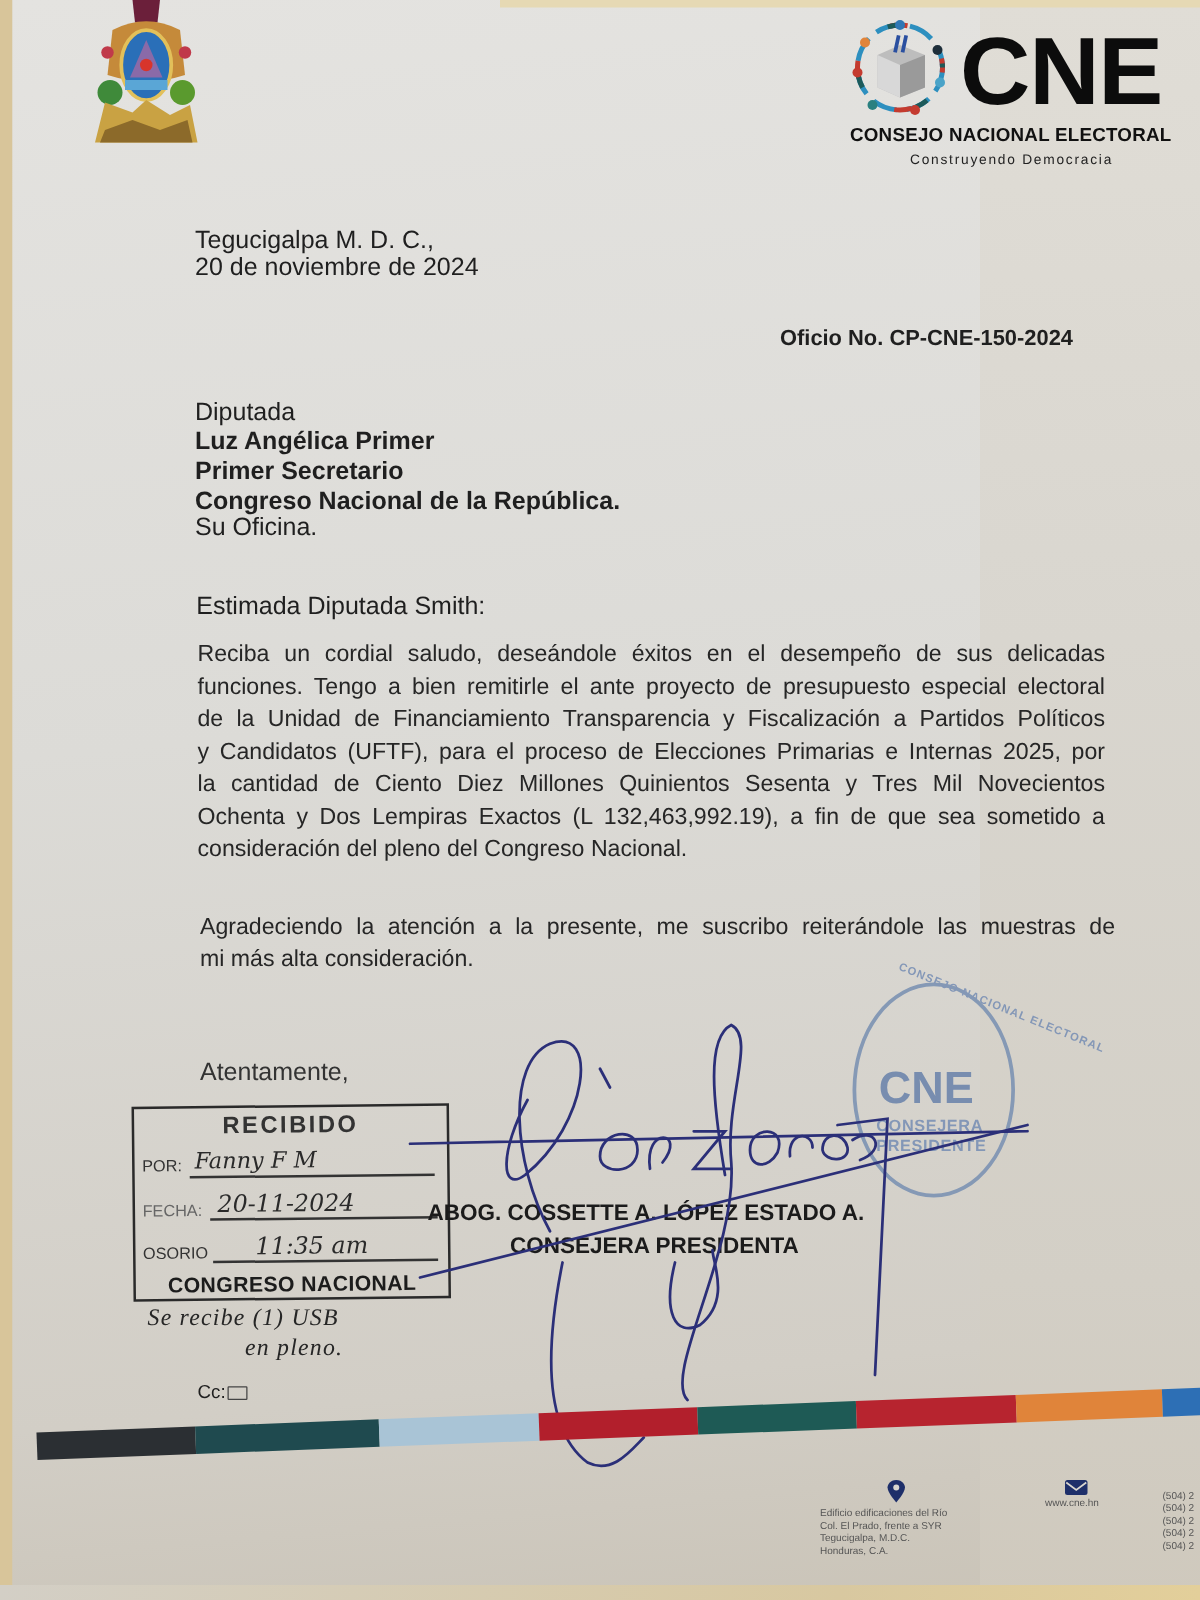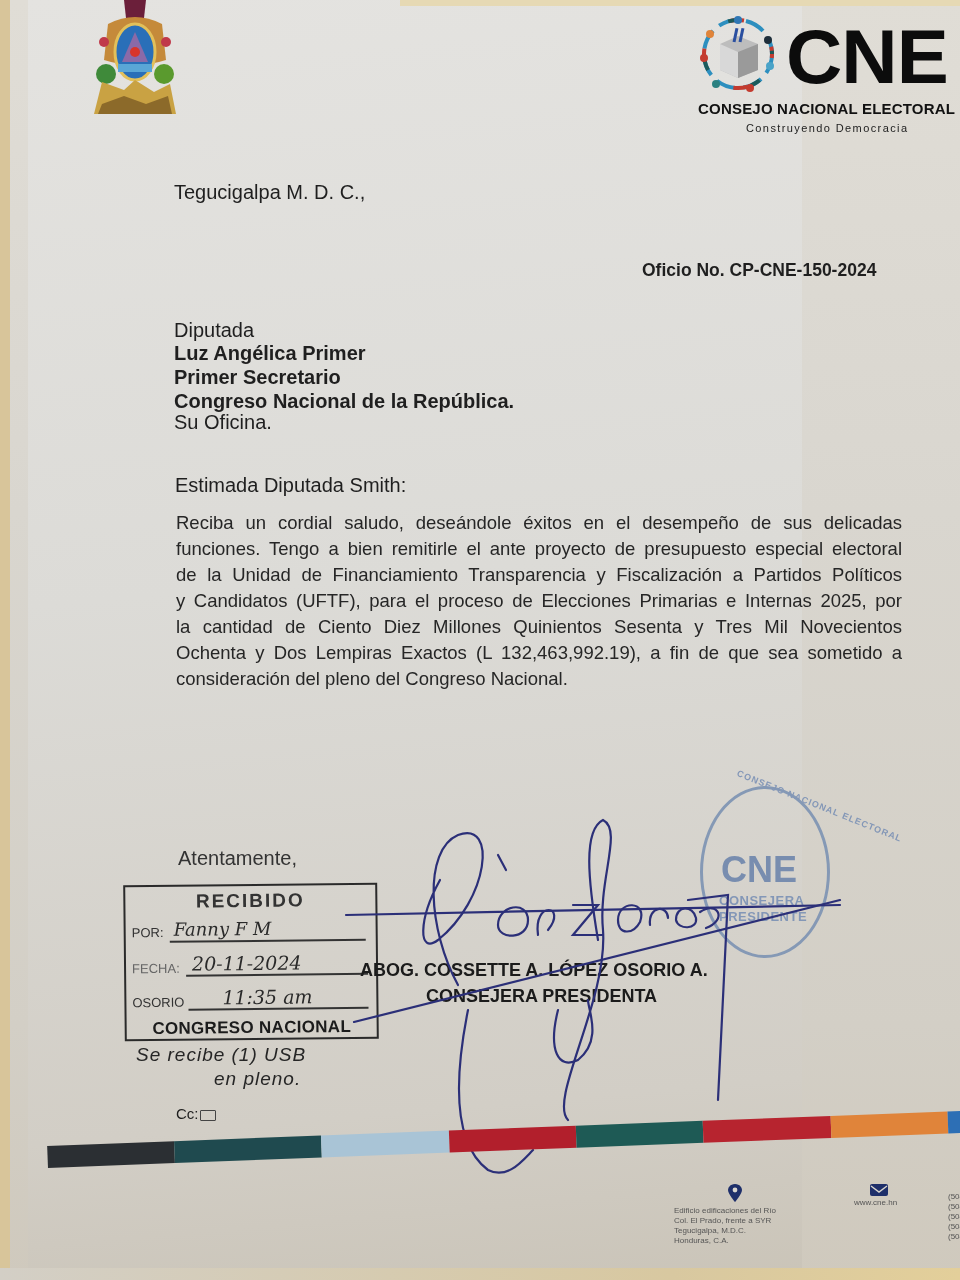--- a/index.html
+++ b/index.html
@@ -5,21 +5,21 @@
   html, body { margin:0; padding:0; }
   body {
     width:960px; height:1280px; position:relative; overflow:hidden;
     background: linear-gradient(180deg, #e0ddd6 0%, #d9d6cf 40%, #d3cfc6 80%, #cfc9bd 100%);
     font-family: "Liberation Sans", sans-serif; color:#1c1c1c;
   }
   .edge-left { position:absolute; left:0; top:0; width:10px; height:1280px; background:#d8c59a; }
   .edge-top-right { position:absolute; right:0; top:0; width:560px; height:6px; background:#e6d9b4; }
   .edge-bottom { position:absolute; left:0; bottom:0; width:960px; height:12px; background:linear-gradient(90deg,#d3cfc6 0%, #d8c8a0 70%, #e3cf9a 100%); }
   .page {
-    position:absolute; left:28px; top:0; width:774px; height:1280px;
+    position:absolute; left:10px; top:0; width:774px; height:1280px;
     background: linear-gradient(175deg, #e4e3e0 0%, #dcdbd7 45%, #d2cec6 85%, #cac4b8 100%);
   }
   .abs { position:absolute; }
   
   .coat { left:66px; top:0; width:82px; height:114px; }
   
   .cne-logo { left:668px; top:12px; width:290px; height:130px; }
   .cne-word { position:absolute; left:90px; top:6px; font-size:78px; font-weight:900; letter-spacing:-1px; color:#0c0c0c; font-family:"Liberation Sans", sans-serif; line-height:1; transform:scaleY(0.98); }
   .cne-full { position:absolute; left:2px; top:88px; font-size:15px; font-weight:700; color:#111; letter-spacing:0.2px; white-space:nowrap; }
   .cne-tag { position:absolute; left:50px; top:110px; font-size:11px; color:#222; letter-spacing:1.4px; white-space:nowrap; }
@@ -28,21 +28,21 @@
   .para { font-size:18.5px; line-height:26px; color:#262626; text-align:justify; text-align-last:left; }
   .para span.line { display:block; text-align:justify; text-align-last:justify; white-space:nowrap; }
   .para span.last { text-align-last:left; }
   
   .stamp { left:96px; top:884px; width:250px; height:152px; border:2px solid #2a2a2a; transform:rotate(-0.6deg); }
   .stamp-title { position:absolute; left:0; width:100%; top:4px; text-align:center; font-size:19px; letter-spacing:2px; font-weight:700; color:#333; }
   .stamp-row { position:absolute; left:6px; font-size:13px; color:#333; white-space:nowrap; }
   .stamp-line { position:absolute; height:1.5px; background:#333; }
   .hand { font-family:"DejaVu Serif", serif; font-style:italic; color:#2a2a2a; }
   .stamp-foot { position:absolute; left:0; width:100%; bottom:0px; text-align:center; font-size:17px; font-weight:700; color:#1c1c1c; letter-spacing:0.3px; }
-  .note { font-family:Liberation Sans, sans-serif; font-style:italic; color:#262626; font-size:19px; letter-spacing:1px; white-space:nowrap; }
+  .note { font-family:Liberation Serif, serif; font-style:italic; color:#262626; font-size:19px; letter-spacing:1px; white-space:nowrap; }
   .sig-name { font-size:18px; font-weight:700; color:#1b1b1b; white-space:nowrap; }
   
   .seal { left:672px; top:786px; width:124px; height:166px; border:3px solid #7d93b3; border-radius:50%; opacity:0.9; }
   .seal-cne { position:absolute; left:18px; top:60px; font-size:36px; font-weight:900; color:#6e86ac; }
   .seal-line { position:absolute; left:16px; font-size:13px; font-weight:700; color:#7b91b5; letter-spacing:0.5px; white-space:nowrap; }
   
   .stripe { left:20px; top:1146px; width:960px; height:22px; transform:rotate(-2.2deg); transform-origin:left bottom; display:flex; }
   .stripe div { height:100%; }
   .footer-small { font-size:8px; color:#555; line-height:10px; white-space:nowrap; }
   svg { overflow:visible; }
@@ -87,20 +87,21 @@
       <path d="M22 30 L40 38 L40 64 L22 56 Z" fill="#d8d8d8"></path>
       <rect x="36" y="14" width="3" height="14" fill="#2a4fa0" transform="rotate(12 37 21)"></rect>
       <rect x="42" y="14" width="3" height="14" fill="#2a4fa0" transform="rotate(12 43 21)"></rect>
     </svg>
     <div class="cne-word">CNE</div>
     <div class="cne-full">CONSEJO NACIONAL ELECTORAL</div>
     <div class="cne-tag">Construyendo Democracia</div>
   </div>
 
   <div class="abs txt" style="left:146px;top:180px">Tegucigalpa M. D. C.,</div>
+  <div class="abs txt" style="left:146px;top:202px">20 de noviembre de 2024</div>
 
   <div class="abs txt bold" style="left:614px;top:258px;font-size:17.5px">Oficio No. CP-CNE-150-2024</div>
 
   <div class="abs txt" style="left:146px;top:318px">Diputada</div>
   <div class="abs txt bold" style="left:146px;top:341px">Luz Angélica Primer</div>
   <div class="abs txt bold" style="left:146px;top:365px">Primer Secretario</div>
   <div class="abs txt bold" style="left:146px;top:389px">Congreso Nacional de la República.</div>
   <div class="abs txt" style="left:146px;top:410px">Su Oficina.</div>
 
   <div class="abs txt" style="left:147px;top:473px">Estimada Diputada Smith:</div>
@@ -108,20 +109,24 @@
   <div class="abs para" style="left:148px;top:510px;width:726px">
     <span class="line">Reciba un cordial saludo, deseándole éxitos en el desempeño de sus delicadas</span>
     <span class="line">funciones. Tengo a bien remitirle el ante proyecto de presupuesto especial electoral</span>
     <span class="line">de la Unidad de Financiamiento Transparencia y Fiscalización a Partidos Políticos</span>
     <span class="line">y Candidatos (UFTF), para el proceso de Elecciones Primarias e Internas 2025, por</span>
     <span class="line">la cantidad de Ciento Diez Millones Quinientos Sesenta y Tres Mil Novecientos</span>
     <span class="line">Ochenta y Dos Lempiras Exactos (L 132,463,992.19), a fin de que sea sometido a</span>
     <span class="line last">consideración del pleno del Congreso Nacional.</span>
   </div>
 
+  <div class="abs para" style="left:150px;top:728px;width:732px">
+    <span class="line">Agradeciendo la atención a la presente, me suscribo reiterándole las muestras de</span>
+    <span class="line last">mi más alta consideración.</span>
+  </div>
 
   <div class="abs txt" style="left:150px;top:846px;color:#333">Atentamente,</div>
 
   <div class="abs seal">
     <div class="abs" style="left:28px;top:12px;font-size:9px;color:#7b91b5;font-weight:700;letter-spacing:1px;transform:rotate(22deg);white-space:nowrap">CONSEJO NACIONAL ELECTORAL</div>
     <div class="seal-cne">CNE</div>
     <div class="seal-line" style="top:104px">CONSEJERA</div>
     <div class="seal-line" style="top:120px">PRESIDENTE</div>
   </div>
 
@@ -135,21 +140,21 @@
     <div class="stamp-line" style="left:60px;top:88px;width:182px"></div>
     <div class="stamp-row" style="top:108px">OSORIO</div>
     <div class="stamp-row hand" style="left:96px;top:100px;font-size:19px">11:35 am</div>
     <div class="stamp-line" style="left:62px;top:122px;width:180px"></div>
     <div class="stamp-foot">CONGRESO NACIONAL</div>
   </div>
 
   <div class="abs note" style="left:108px;top:1044px">Se recibe (1) USB</div>
   <div class="abs note" style="left:186px;top:1068px">en pleno.</div>
 
-  <div class="abs sig-name" style="left:332px;top:960px">ABOG. COSSETTE A. LÓPEZ OSORIO A.</div>
+  <div class="abs sig-name" style="left:332px;top:960px">ABOG. COSSETTE A. LÓPEZ ESTADO A.</div>
   <div class="abs sig-name" style="left:398px;top:986px">CONSEJERA PRESIDENTA</div>
 
   <div class="abs txt" style="left:148px;top:1102px;font-size:15px">
     <span>Cc:</span><span style="display:inline-block;width:14px;height:9px;border:1px solid #444;border-radius:1px;margin-left:1px;vertical-align:middle"></span>
   </div>
 
   <svg class="abs" style="left:0;top:0" width="950" height="1280">
     <g fill="none" stroke="#2b2f78" stroke-width="2.2" stroke-linecap="round">
       <path d="M318 915 L812 905"></path>
       <path d="M430 985 C 400 930, 395 850, 430 835 C 470 820, 460 900, 410 940 C 390 955, 390 920, 412 880"></path>

